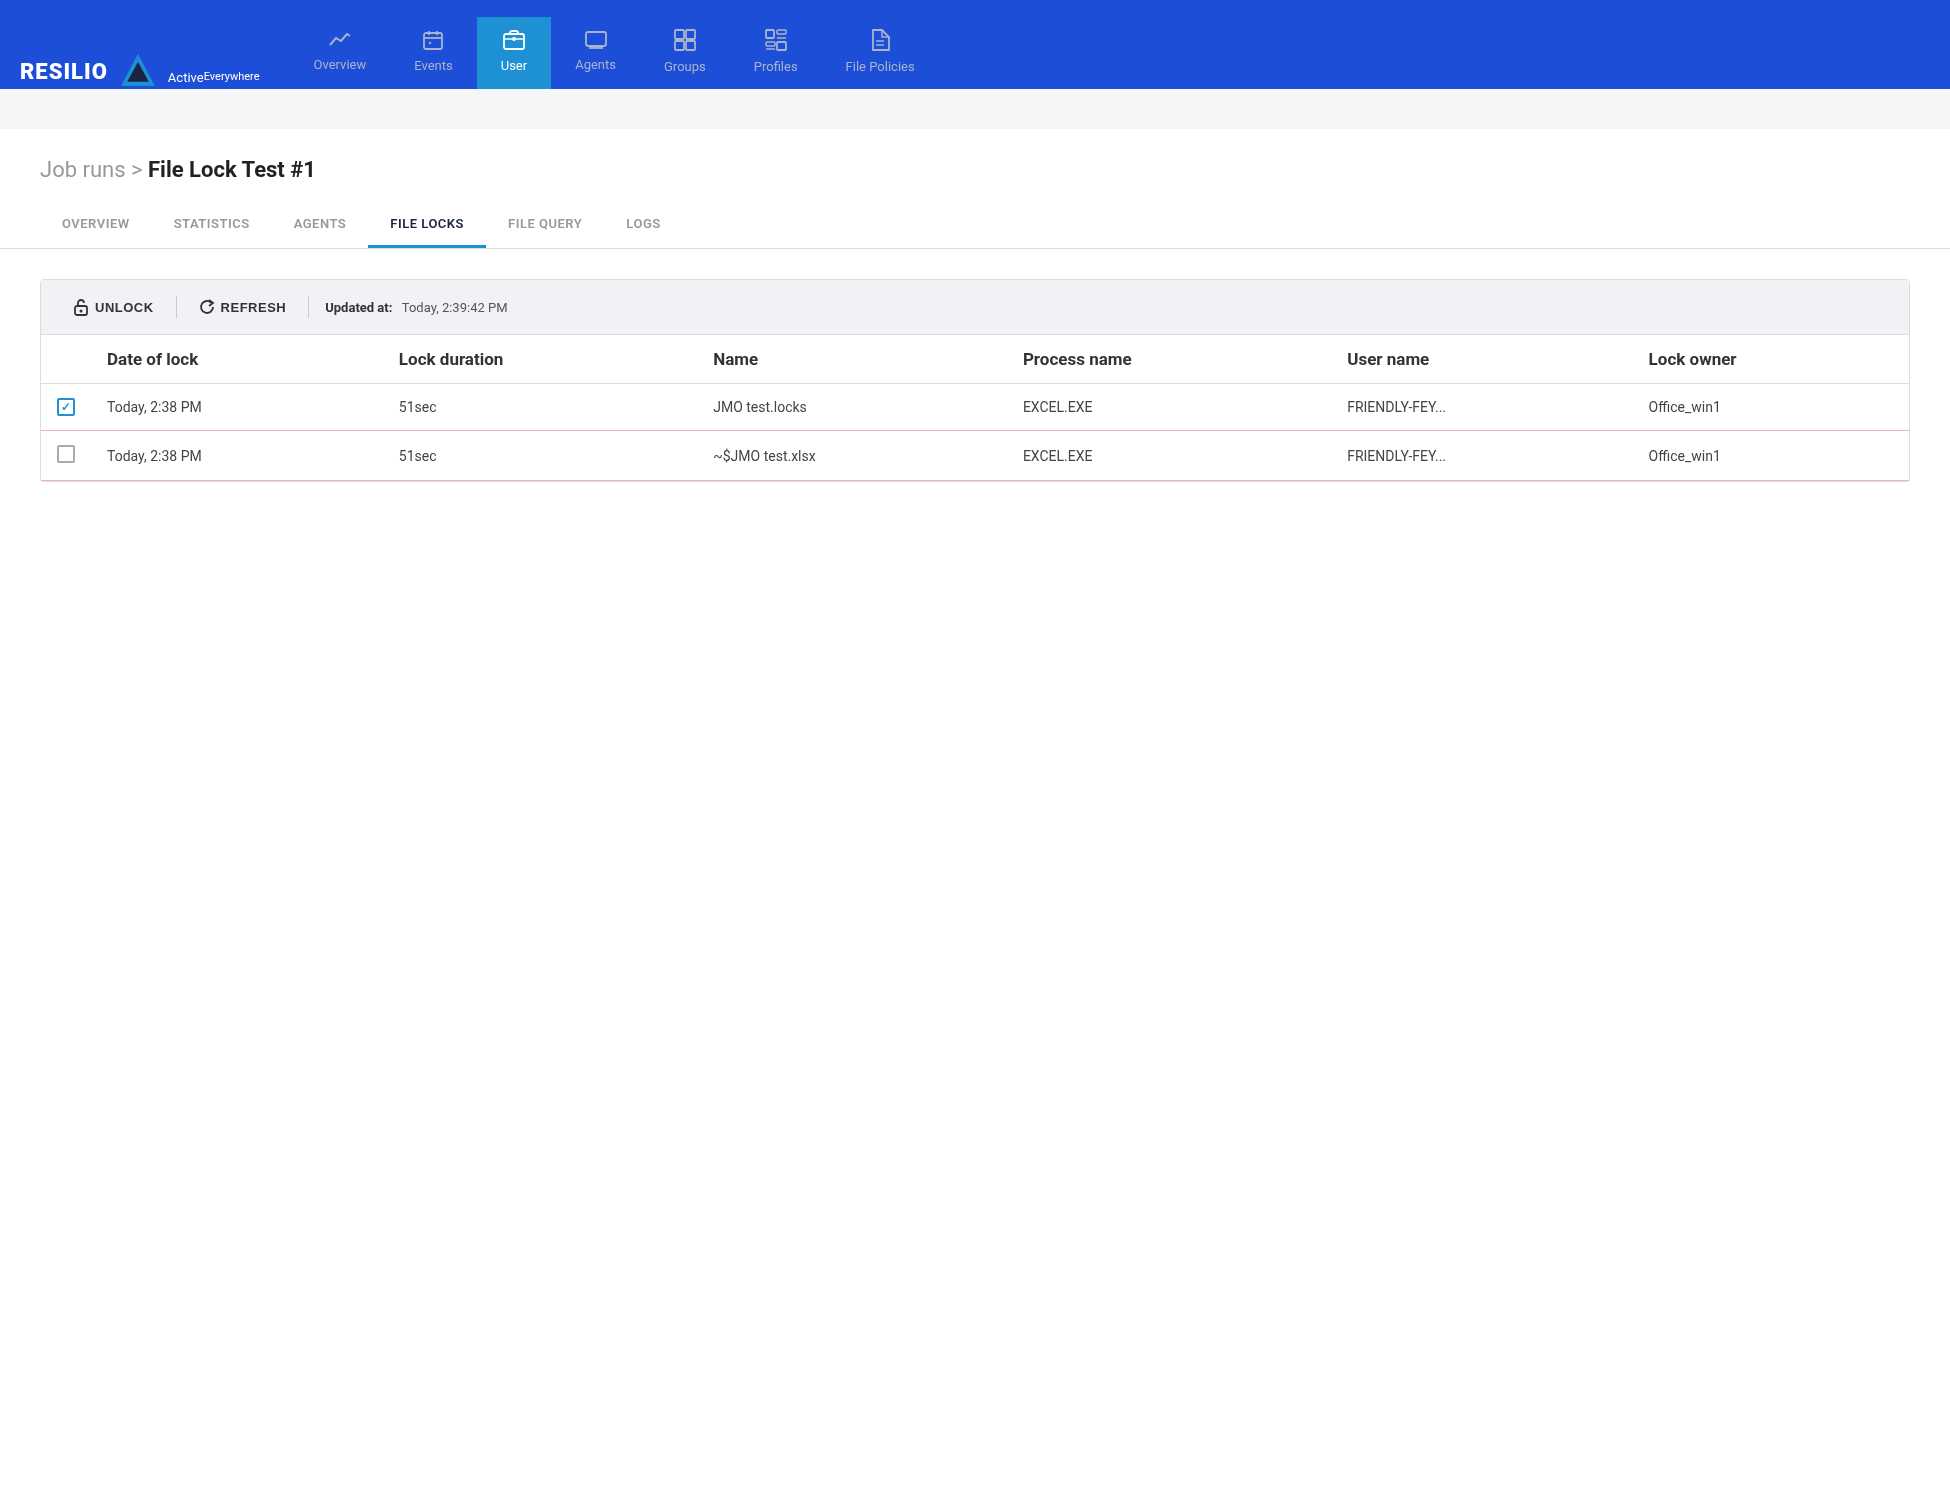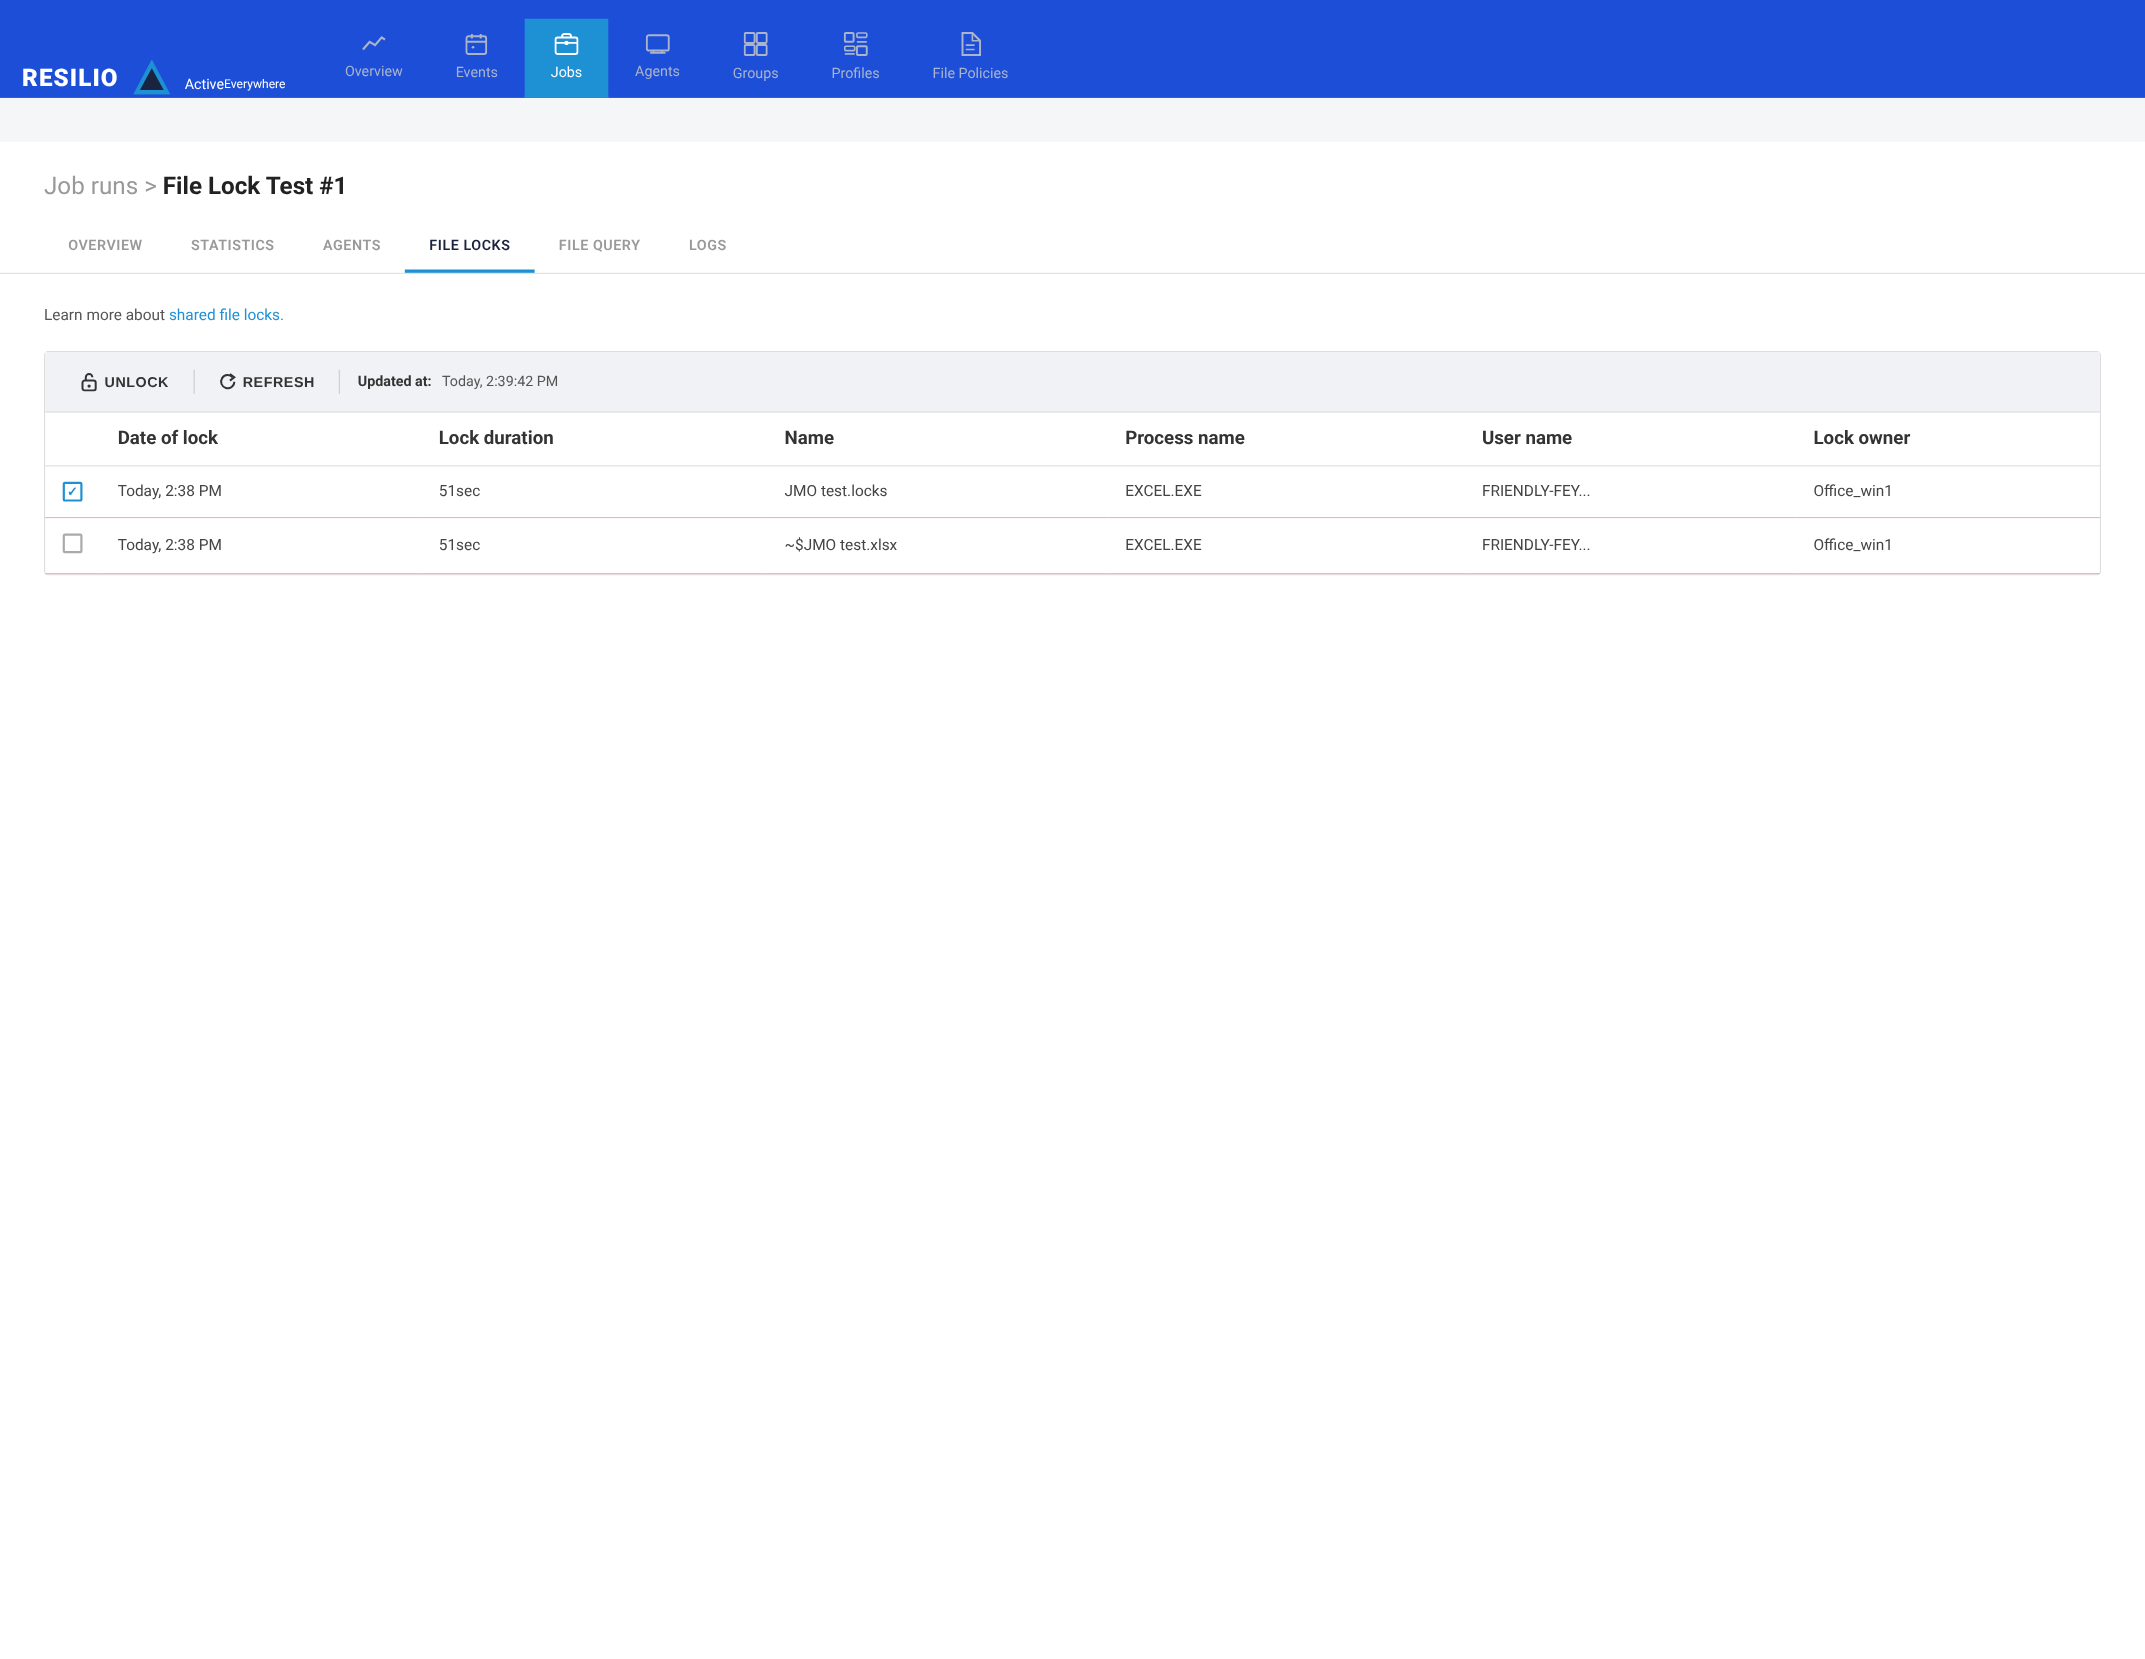--- a/index.html
+++ b/index.html
@@ -302,21 +302,21 @@
 
     <div class="nav-item active">
       <span class="nav-icon">
         <svg width="22" height="20" viewBox="0 0 22 20" fill="none">
             <rect x="1" y="4" width="20" height="15" rx="2" stroke="white" stroke-width="1.8"></rect>
             <path d="M7 4V3a2 2 0 0 1 2-2h4a2 2 0 0 1 2 2v1" stroke="white" stroke-width="1.8"></path>
             <line x1="1" y1="9" x2="21" y2="9" stroke="white" stroke-width="1.5"></line>
             <circle cx="11" cy="9" r="2" fill="white"></circle>
           </svg>
       </span>
-      <span class="nav-label">Jobs</span>
+      <span class="nav-label">User</span>
     </div>
 
     <div class="nav-item">
       <span class="nav-icon">
         <svg width="22" height="18" viewBox="0 0 22 18" fill="none">
             <rect x="1" y="1" width="20" height="14" rx="2" stroke="#aab4cc" stroke-width="1.8"></rect>
             <line x1="7" y1="15" x2="7" y2="17" stroke="#aab4cc" stroke-width="1.8"></line>
             <line x1="15" y1="15" x2="15" y2="17" stroke="#aab4cc" stroke-width="1.8"></line>
             <line x1="4" y1="17" x2="18" y2="17" stroke="#aab4cc" stroke-width="1.8"></line>
           </svg>
@@ -378,24 +378,20 @@
     <div class="sub-tab">OVERVIEW</div>
     <div class="sub-tab">STATISTICS</div>
     <div class="sub-tab">AGENTS</div>
     <div class="sub-tab active">FILE LOCKS</div>
     <div class="sub-tab">FILE QUERY</div>
     <div class="sub-tab">LOGS</div>
   </div>
 
   <div class="main-panel">
 
-    <div class="info-line">
-      <span>Learn more about </span>
-      <a href="#">shared file locks.</a>
-    </div>
 
     <div class="table-card">
 
       <div class="toolbar">
         <button class="toolbar-btn">
           <svg width="16" height="18" viewBox="0 0 16 18" fill="none">
             <rect x="2" y="8" width="12" height="9" rx="2" stroke="#333" stroke-width="1.8" fill="none"></rect>
             <path d="M5 8V5a3 3 0 0 1 6 0" stroke="#333" stroke-width="1.8" fill="none"></path>
             <circle cx="8" cy="13" r="1.5" fill="#333"></circle>
           </svg>

